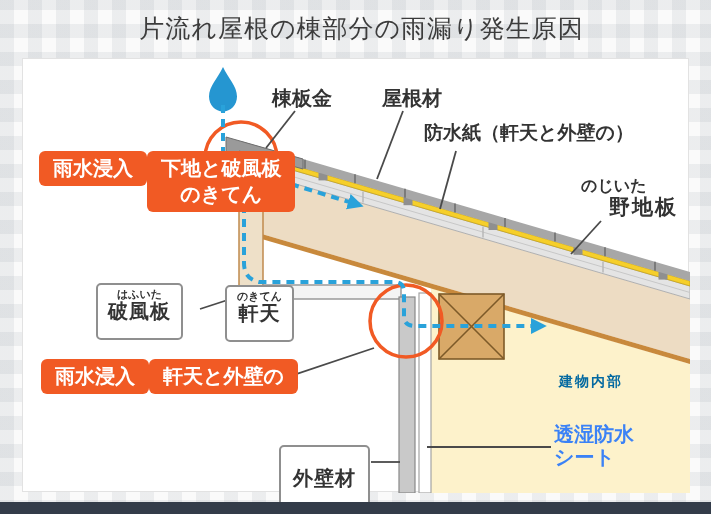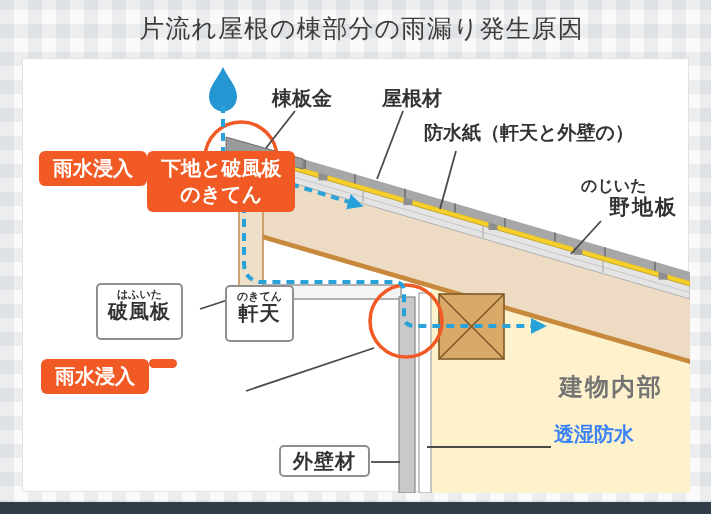--- a/index.html
+++ b/index.html
@@ -27,34 +27,34 @@
   }
 
   
   .plain { position:absolute; font-weight:bold; color:#333; font-size:20px; white-space:nowrap; line-height:1.1; }
   .lbl-mune   { left:249px; top:28px; }
   .lbl-yane   { left:359px; top:28px; }
   .lbl-bousui { left:401px; top:64px; font-size:19px; }
   .lbl-noji   { left:558px; top:118px; }
   .lbl-noji .ruby, .rubytxt { display:block; font-size:16px; font-weight:bold; color:#333; }
   .lbl-noji .main { display:block; font-size:21px; font-weight:bold; color:#333; letter-spacing:2px;margin-left:28px; }
-  .lbl-interior { left:536px; top:315px; font-size:24px; color:#737373; letter-spacing:2px; }
+  .lbl-interior { left:536px; top:315px; font-size:14px; color:#0369a1; letter-spacing:2px; }
   .lbl-sheet { left:531px; top:364px; font-size:20px; color:#3b82f6; }
   .lbl-sheet span { display:block; line-height:1.15; }
 
   
   .tag {
     position:absolute; background:#fff; border:2px solid #8f8f8f; border-radius:5px;
     padding:3px 10px 16px; text-align:center; line-height:1.1;
   }
   .tag .ruby { display:block; font-size:11px; font-weight:bold; color:#333; }
   .tag .main { display:block; font-size:20px; font-weight:bold; color:#333; letter-spacing:1px; }
   .tag-hafu  { left:73px;  top:224px; }
   .tag-noki  { left:202px; top:226px; }
-  .tag-gaiheki { left:256px; top:386px; padding:3px 12px; }
+  .tag-gaiheki { left:256px; top:386px; padding:20px 12px; }
 
   
   .callout { position:absolute; display:flex; flex-direction:row; align-items:flex-start; }
   .co-head, .co-body {
     background:#f15a24; color:#fff; font-weight:bold; font-size:20px;
     padding:4px 14px 5px; border-radius:6px; text-align:center; line-height:1.3; white-space:nowrap;
   }
   .co-body { margin-top:0; }
   .co-body span { display:block; }
   .co-1 { left:16px; top:92px; }
@@ -149,20 +149,21 @@
     <div class="plain lbl-mune">棟板金</div>
     <div class="plain lbl-yane">屋根材</div>
     <div class="plain lbl-bousui">防水紙（軒天と外壁の）</div>
     <div class="plain lbl-noji">
       <span class="ruby">のじいた</span>
       <span class="main">野地板</span>
     </div>
     <div class="plain lbl-interior">建物内部</div>
     <div class="plain lbl-sheet">
       <span>透湿防水</span>
+      <span>シート</span>
     </div>
 
     <div class="tag tag-hafu">
       <span class="ruby">はふいた</span>
       <span class="main">破風板</span>
     </div>
     <div class="tag tag-noki">
       <span class="ruby">のきてん</span>
       <span class="main">軒天</span>
     </div>
@@ -173,20 +174,21 @@
     <div class="callout co-1">
       <div class="co-head">雨水浸入</div>
       <div class="co-body">
         <span>下地と破風板</span>
         <span>のきてん</span>
       </div>
     </div>
     <div class="callout co-2">
       <div class="co-head">雨水浸入</div>
       <div class="co-body">
+        <span>軒天と外壁の</span>
       </div>
     </div>
 
   </div>
 
   <div class="bottom-bar"></div>
 
 </div>
 
 </body></html>

